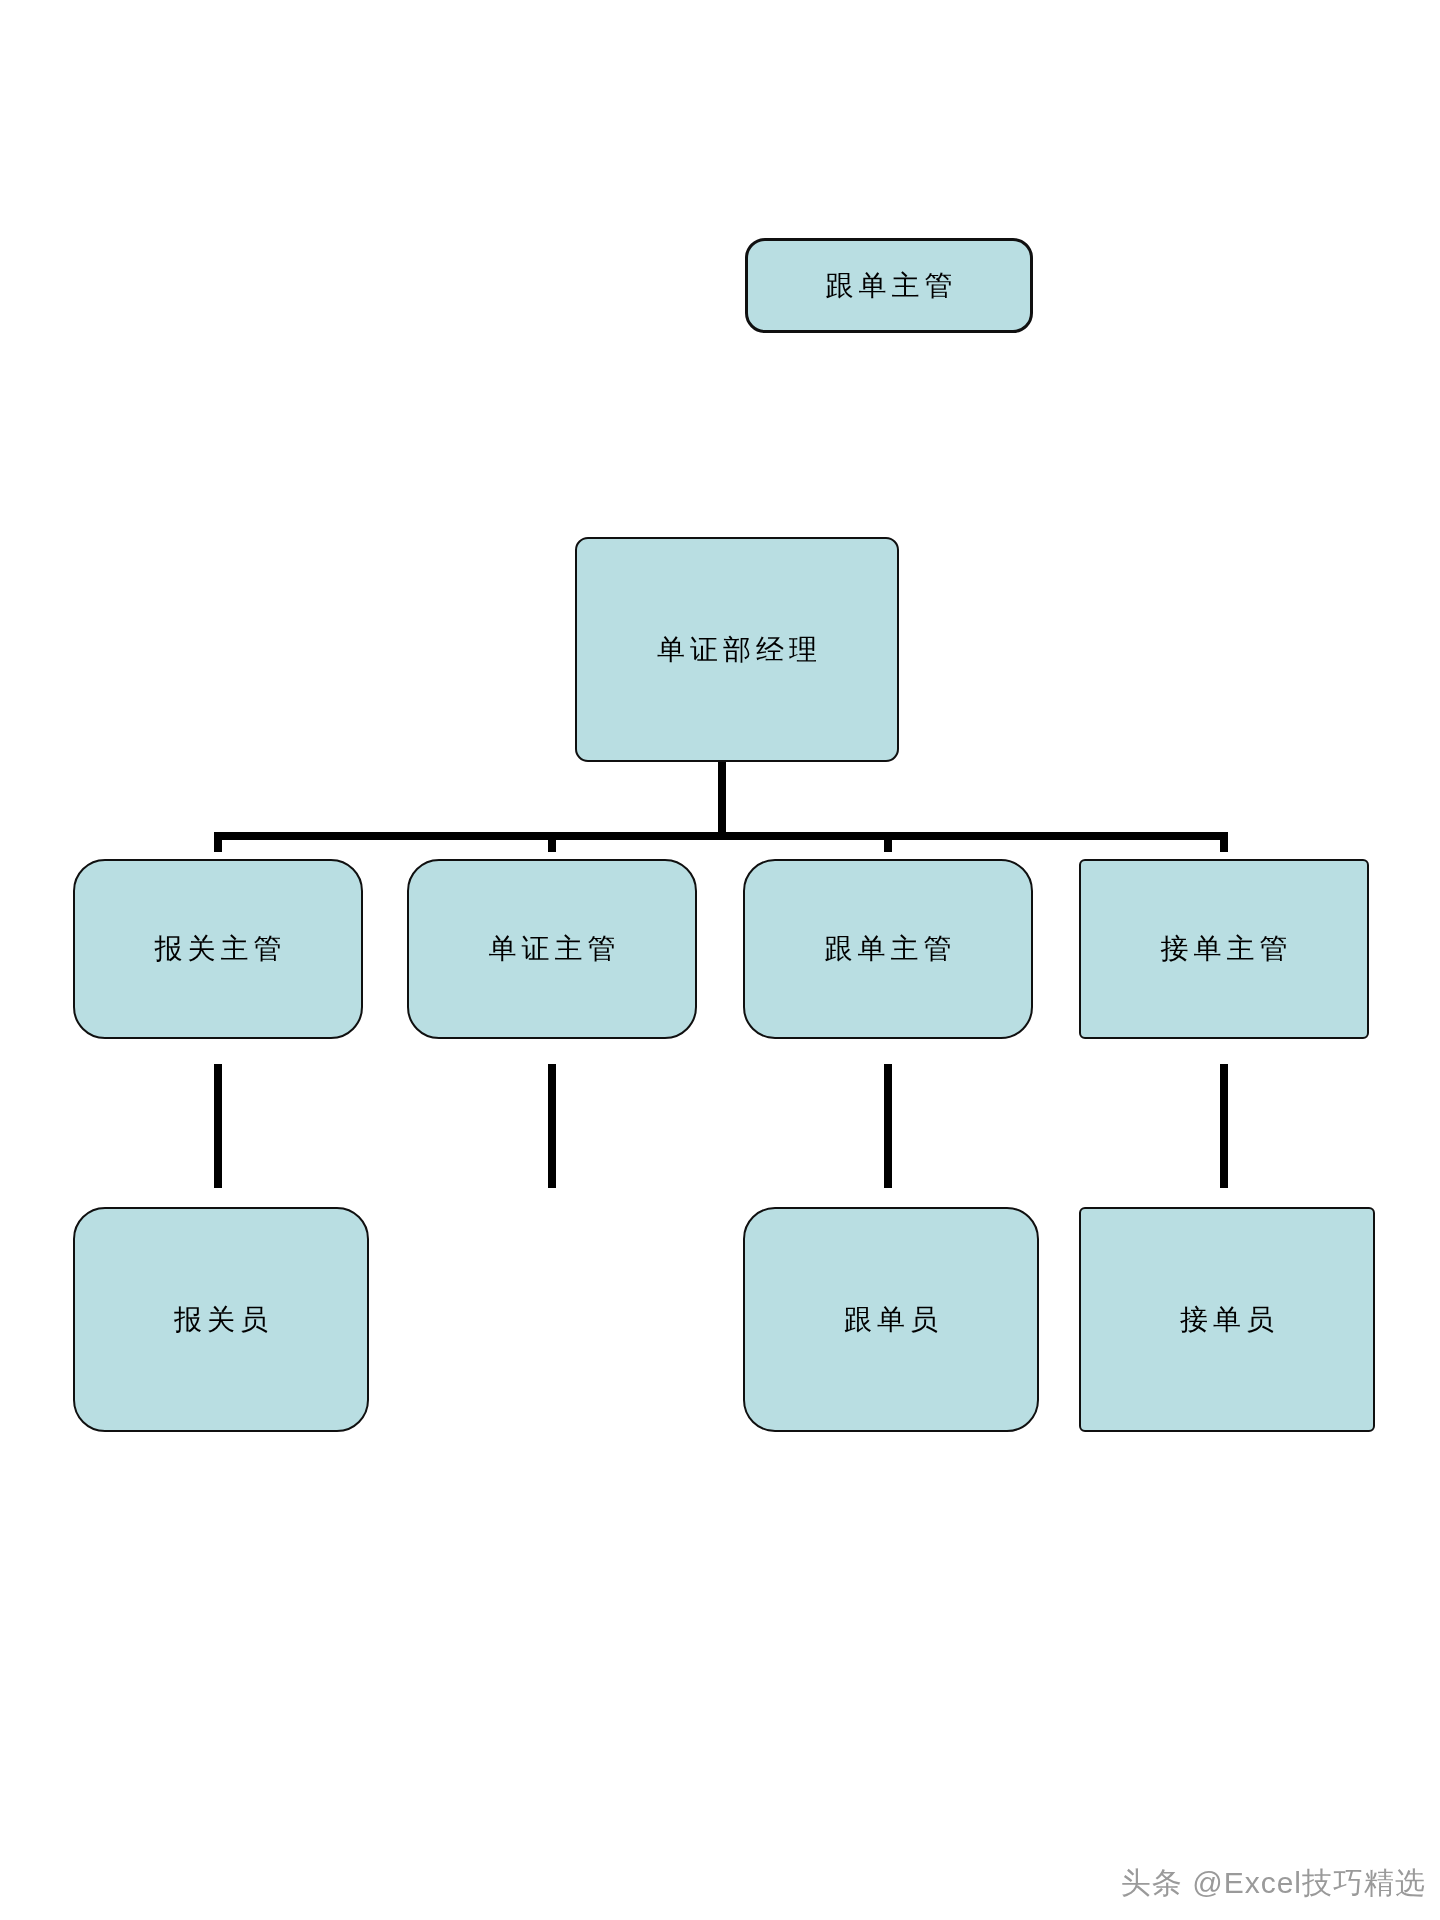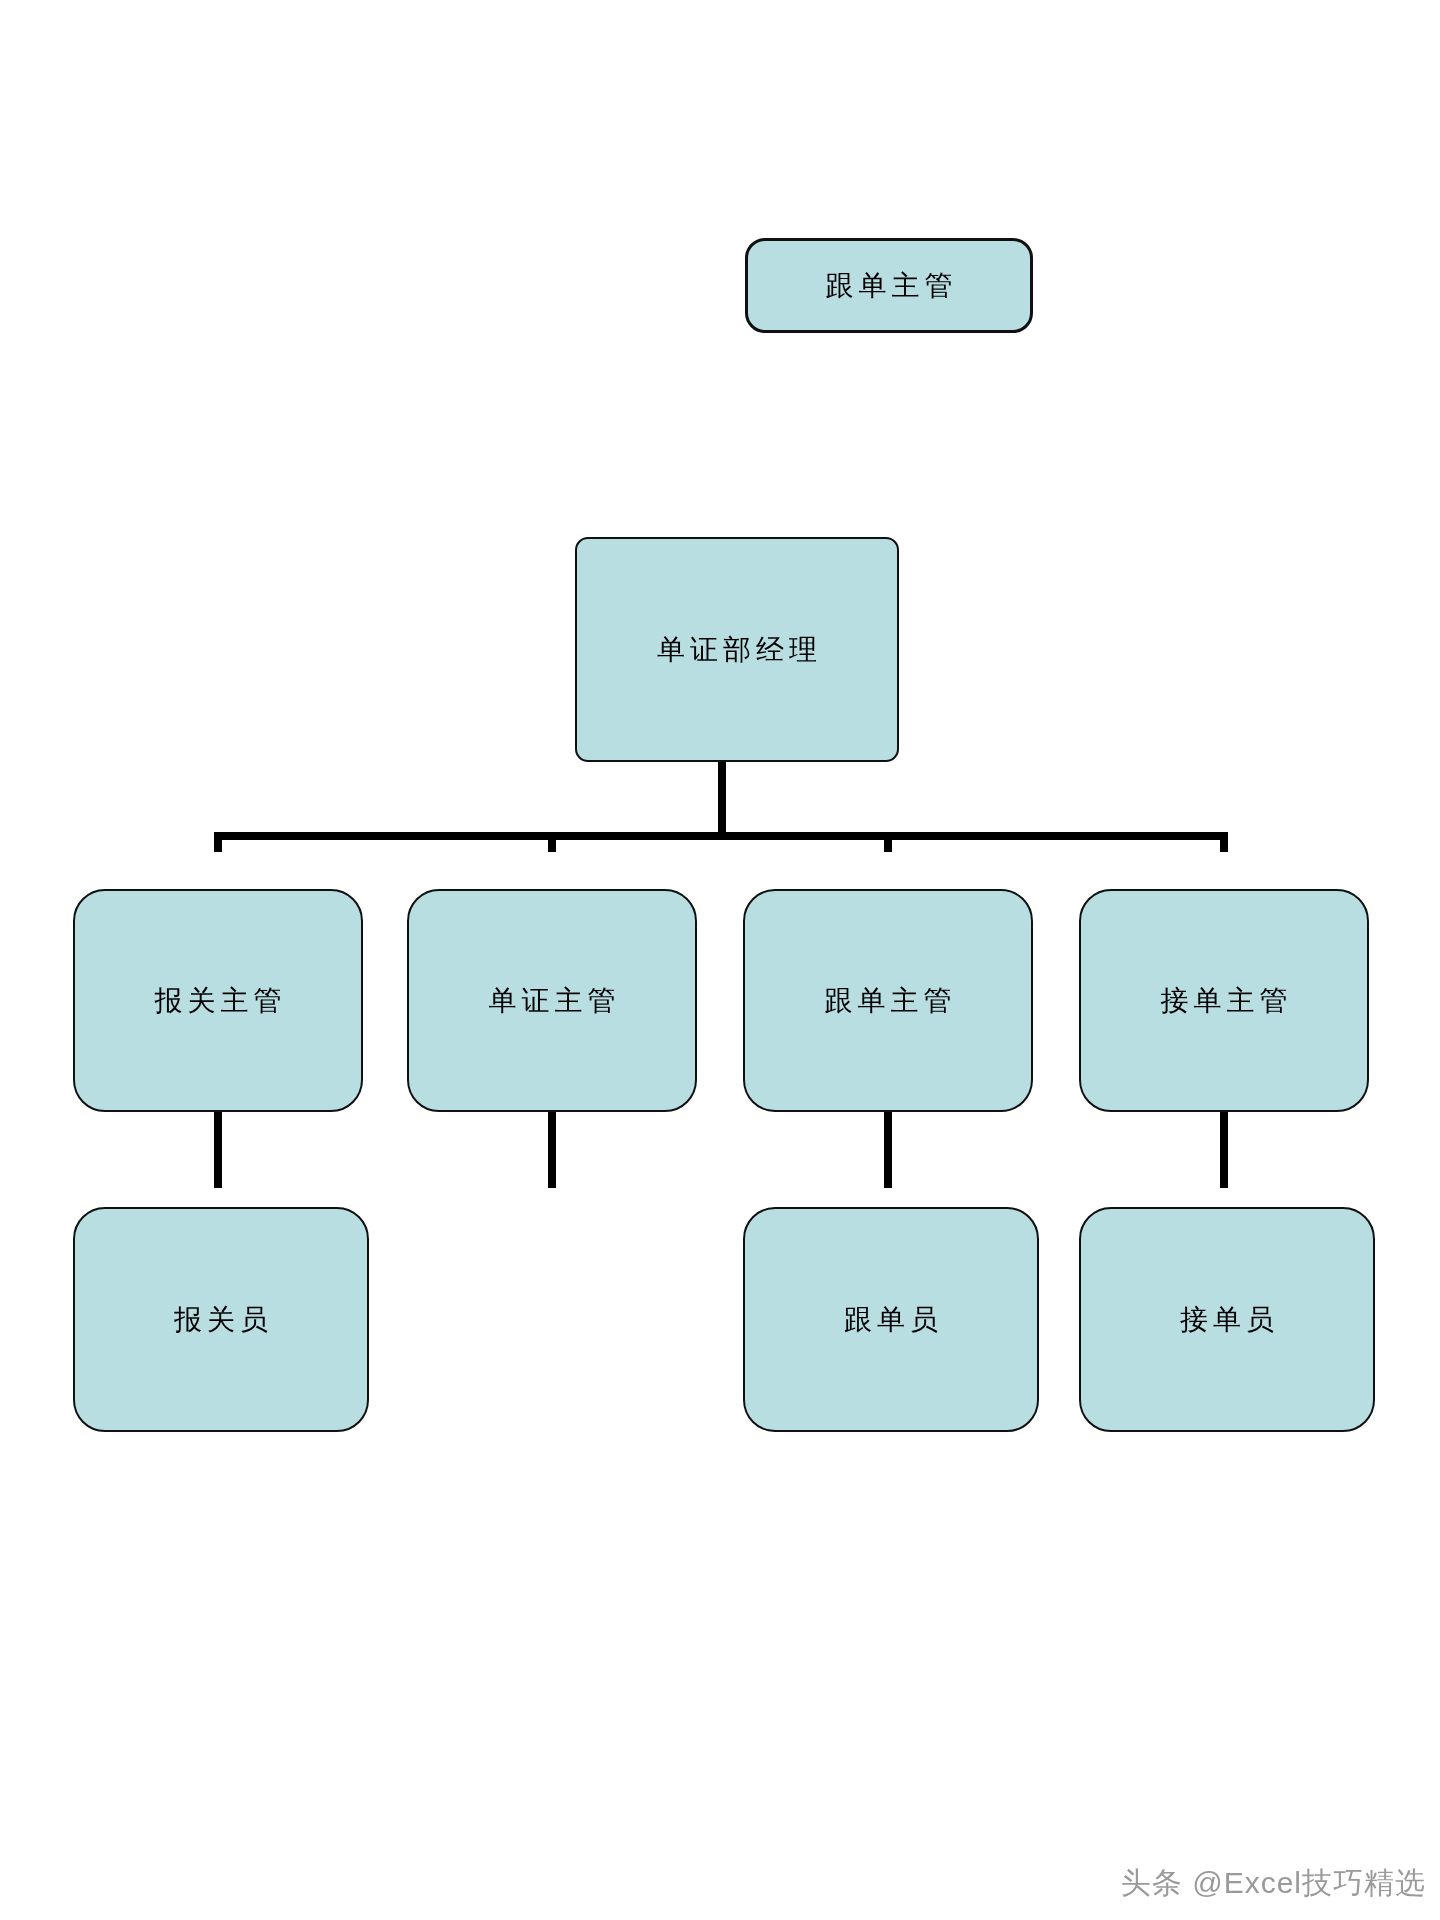--- a/index.html
+++ b/index.html
@@ -40,26 +40,26 @@
     border-width: 3px;
   }
   .conn {
     position: absolute;
     background: var(--connector-color);
     z-index: 1;
   }
   
   .n-top   { left: 745px;  top: 213px;  width: 288px; height: 95px;  }
   .n-root  { left: 575px;  top: 512px;  width: 324px; height: 225px; border-radius: 13px; }
-  .r2      { top: 864px;  height: 223px; width: 290px; }
+  .r2      { top: 834px;  height: 180px; width: 290px; }
   .r3      { top: 1182px; height: 225px; width: 296px; }
   .c1 { left: 73px; }
   .c2 { left: 407px; }
   .c3 { left: 743px; }
-  .c4 { left: 1079px; }
+  .c4 { left: 1079px; border-radius: 6px; }
   
   .conn-root-stem  { left: 718px;  top: 732px;  width: 8px;    height: 104px; }
   .conn-bus        { left: 214px;  top: 832px;  width: 1014px; height: 8px;   }
   .conn-branch     { top: 838px;  width: 8px; height: 14px; }
   .conn-drop       { top: 1064px; width: 8px; height: 124px; }
   .x1 { left: 214px; }
   .x2 { left: 548px; }
   .x3 { left: 884px; }
   .x4 { left: 1220px; }
   .watermark {

